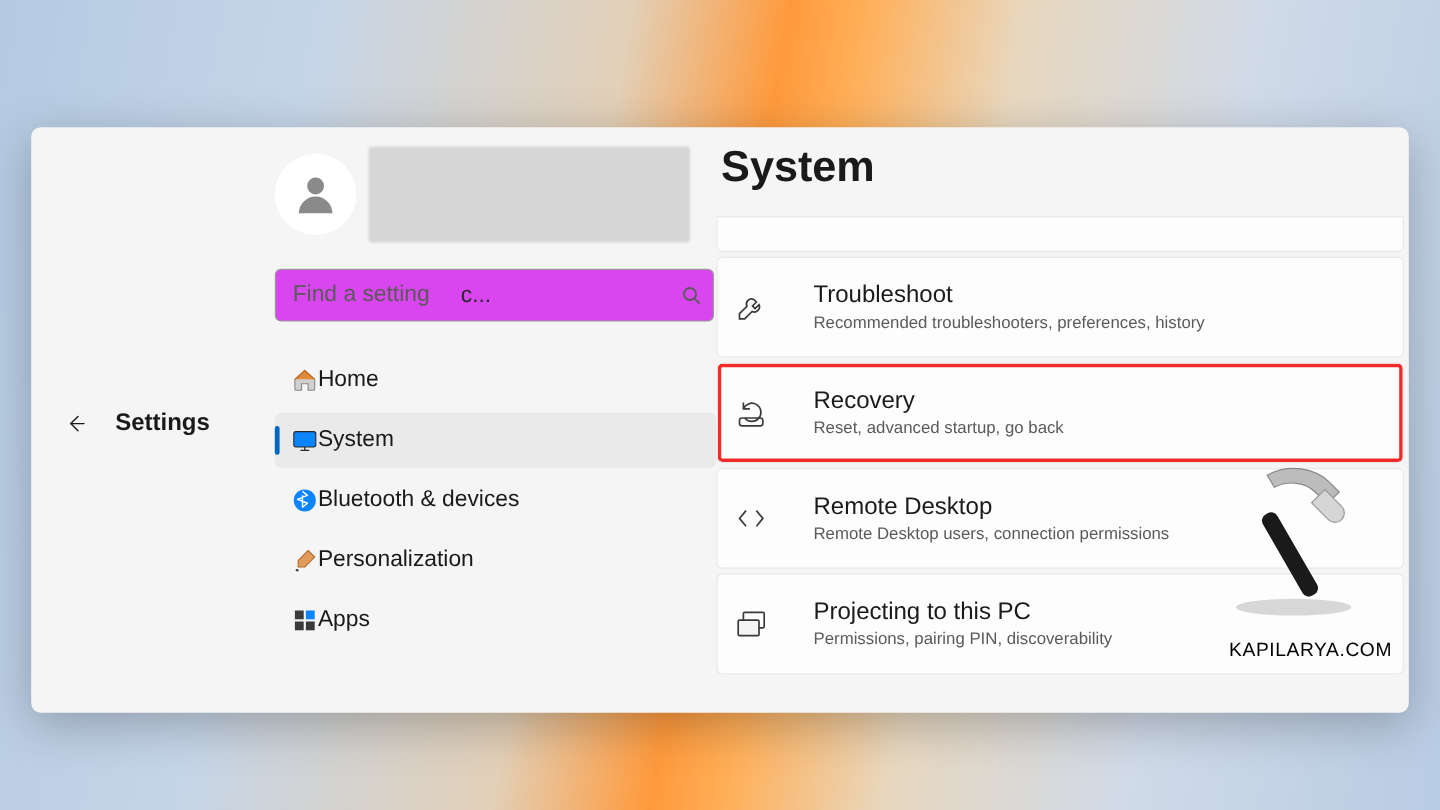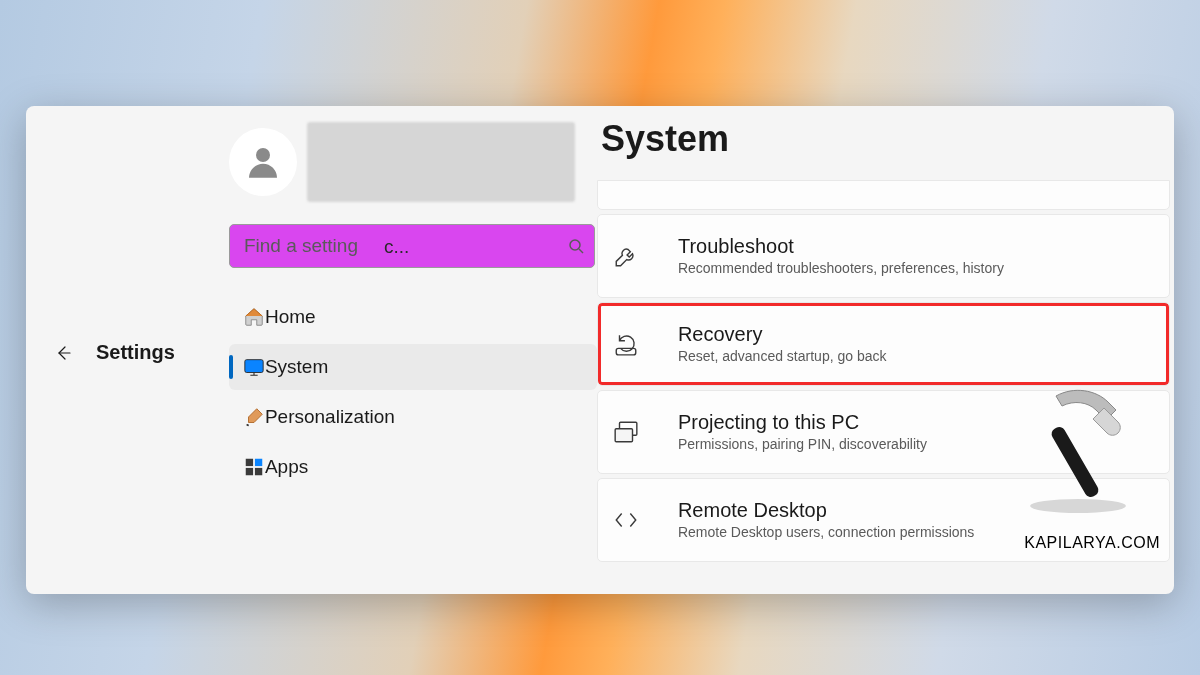--- a/index.html
+++ b/index.html
@@ -196,20 +196,29 @@
                 <rect x="2" y="4" width="20" height="14" rx="2" fill="#0a84ff"></rect>
                 <rect x="2" y="4" width="20" height="14" rx="2" fill="none" stroke="#2a2a2a" stroke-width="1"></rect>
                 <path d="M8 21h8M12 18v3" stroke="#2a2a2a" stroke-width="1.2"></path>
               </svg>
           </span>
           <span>System</span>
         </div>
         <div class="nav-item">
           <span class="nav-icon">
             <svg viewBox="0 0 24 24" width="22" height="22">
+                <circle cx="12" cy="12" r="10" fill="#0a84ff"></circle>
+                <path d="M11 6v12l5-4-10-4 10-4-5-4" stroke="#fff" stroke-width="1.4" fill="none" stroke-linejoin="round" transform="translate(0 2) scale(.9)"></path>
+              </svg>
+          </span>
+          <span>Bluetooth &amp; devices</span>
+        </div>
+        <div class="nav-item">
+          <span class="nav-icon">
+            <svg viewBox="0 0 24 24" width="22" height="22">
                 <path d="M15 3l6 6-9 9H6v-6z" fill="#e09a5a" stroke="#b06a2a" stroke-width="1"></path>
                 <path d="M4 20c2-1 3 1 2 2-2 0-3-1-2-2z" fill="#3a3a3a"></path>
               </svg>
           </span>
           <span>Personalization</span>
         </div>
         <div class="nav-item">
           <span class="nav-icon">
             <svg viewBox="0 0 24 24" width="22" height="22">
                 <rect x="3" y="3" width="8" height="8" fill="#3a3a3a"></rect>
@@ -254,39 +263,39 @@
           </span>
           <div class="setting-text">
             <span class="setting-title">Recovery</span>
             <span class="setting-desc">Reset, advanced startup, go back</span>
           </div>
         </div>
 
         <div class="setting-row">
           <span class="setting-icon">
             <svg viewBox="0 0 24 24" width="26" height="26" fill="none" stroke="#3a3a3a" stroke-width="1.3">
+                <path d="M8 6 3 12l5 6M16 6l5 6-5 6"></path>
+              </svg>
+          </span>
+          <div class="setting-text">
+            <span class="setting-title">Remote Desktop</span>
+            <span class="setting-desc">Remote Desktop users, connection permissions</span>
+          </div>
+        </div>
+
+        <div class="setting-row">
+          <span class="setting-icon">
+            <svg viewBox="0 0 24 24" width="26" height="26" fill="none" stroke="#3a3a3a" stroke-width="1.3">
                 <rect x="6" y="3" width="16" height="12" rx="1"></rect>
                 <rect x="2" y="9" width="16" height="12" rx="1" fill="#f5f5f5"></rect>
               </svg>
           </span>
           <div class="setting-text">
             <span class="setting-title">Projecting to this PC</span>
             <span class="setting-desc">Permissions, pairing PIN, discoverability</span>
-          </div>
-        </div>
-
-        <div class="setting-row">
-          <span class="setting-icon">
-            <svg viewBox="0 0 24 24" width="26" height="26" fill="none" stroke="#3a3a3a" stroke-width="1.3">
-                <path d="M8 6 3 12l5 6M16 6l5 6-5 6"></path>
-              </svg>
-          </span>
-          <div class="setting-text">
-            <span class="setting-title">Remote Desktop</span>
-            <span class="setting-desc">Remote Desktop users, connection permissions</span>
           </div>
         </div>
 
       </div>
     </div>
   </div>
 
   <svg class="hammer" viewBox="0 0 140 140">
     <ellipse cx="70" cy="128" rx="48" ry="7" fill="rgba(0,0,0,.15)"></ellipse>
     <rect x="60" y="45" width="14" height="78" rx="6" transform="rotate(-30 67 84)" fill="#1a1a1a"></rect>

